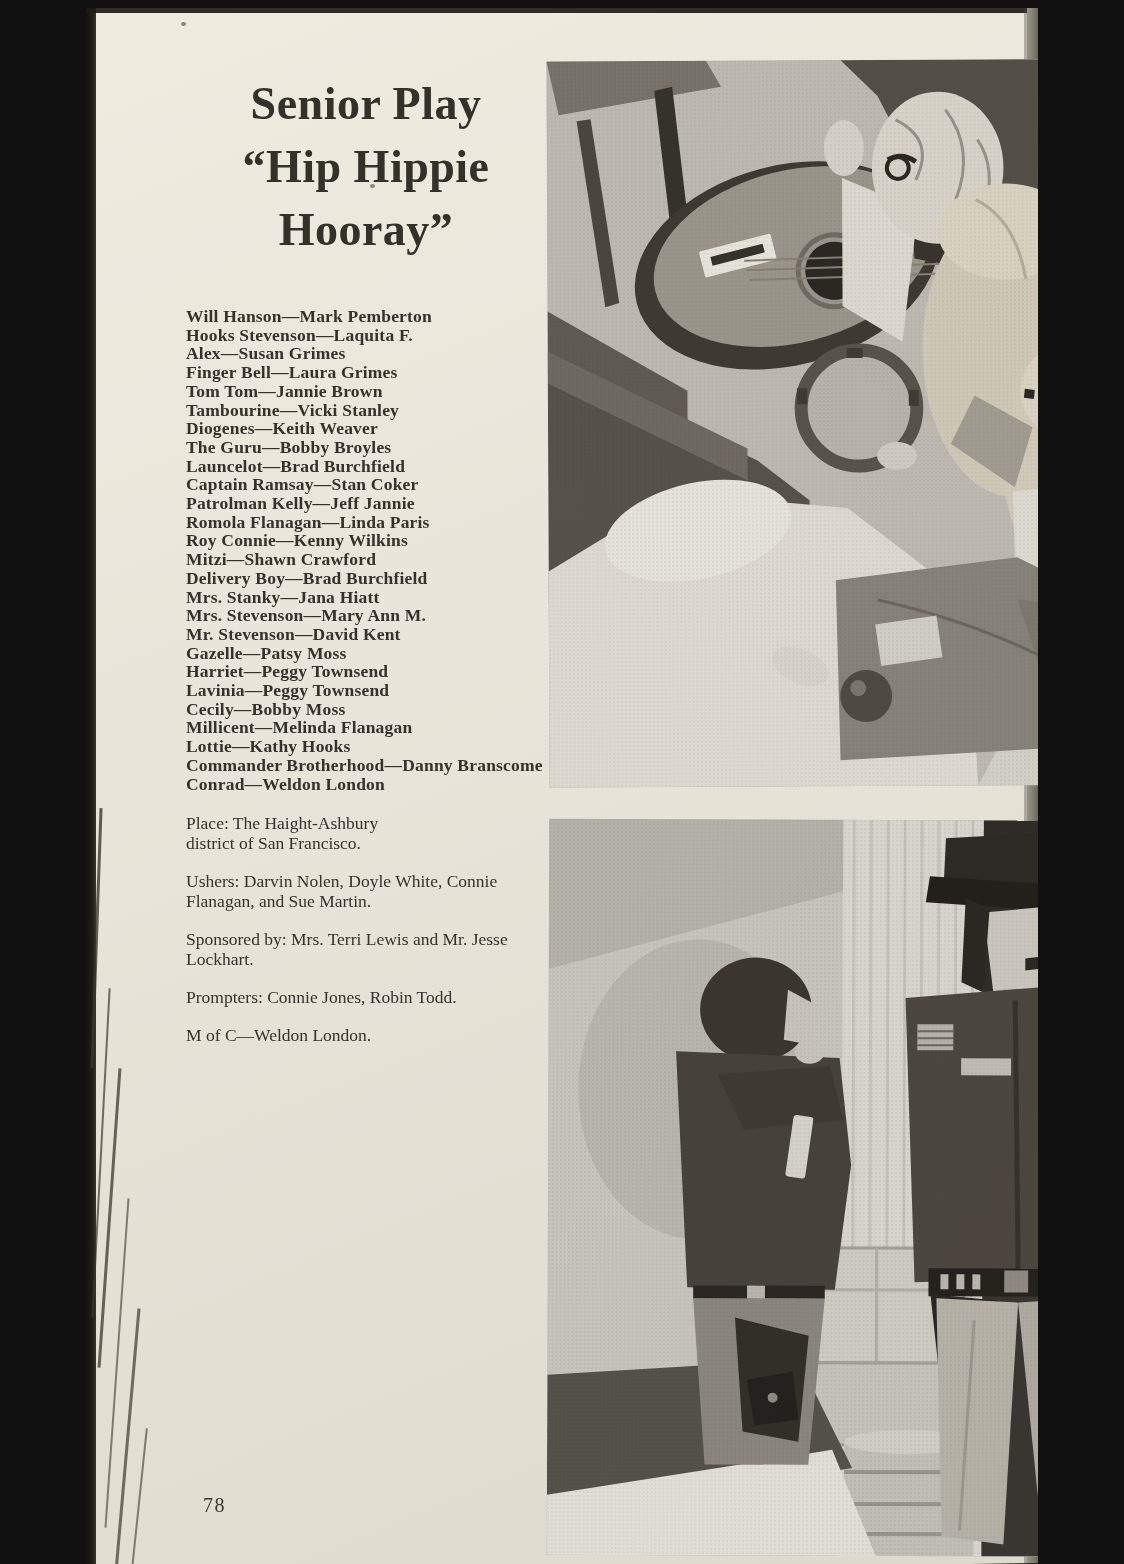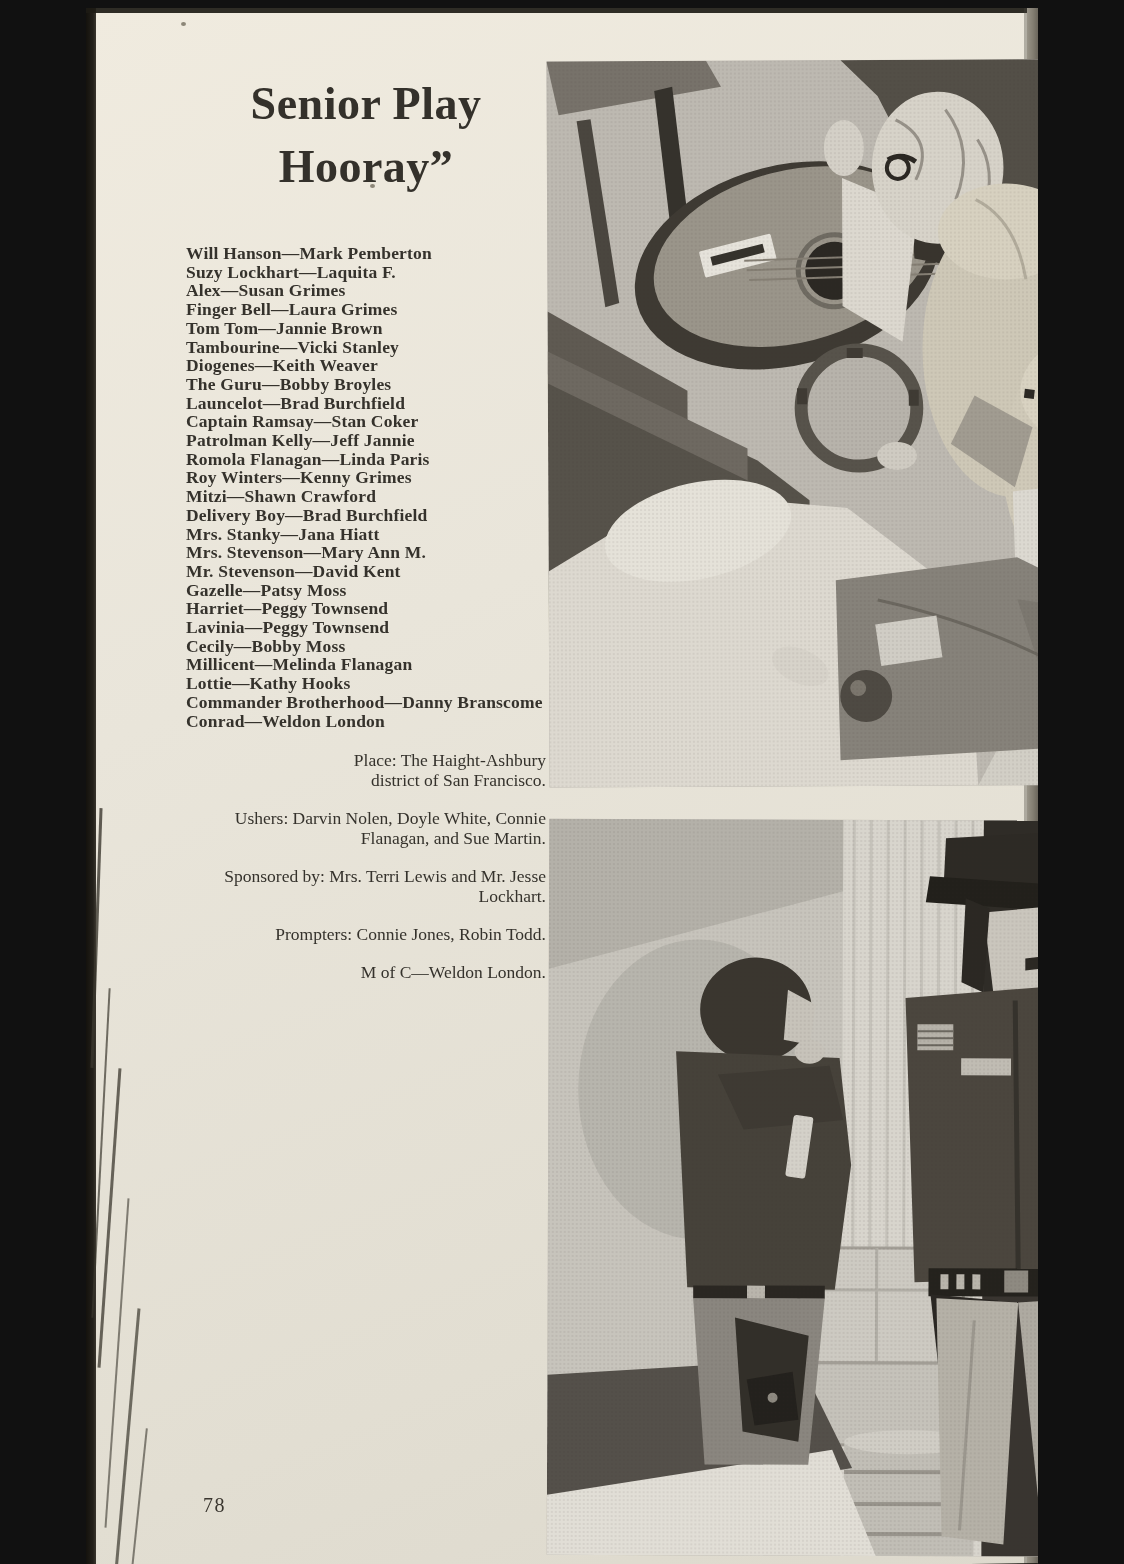--- a/index.html
+++ b/index.html
@@ -29,21 +29,21 @@
   .streak{position:absolute;background:#3b372e;}
   .speck{position:absolute;width:5px;height:4px;border-radius:50%;background:#8c8678;}
 
   
   .left-col{position:absolute;left:100px;top:64px;width:360px;}
   .title{font-weight:bold;font-size:46px;line-height:63px;text-align:center;
     letter-spacing:.5px;color:#34312b;}
   .cast{margin-top:46px;font-size:17.5px;line-height:18.7px;letter-spacing:.2px;color:#35322c;}
   .cast div{white-space:nowrap;font-weight:bold;}
   .notes{margin-top:20px;font-size:17.5px;}
-  .notes p{margin:0 0 18px 0;line-height:20px;white-space:pre-line;color:#35322c;text-align:right;}
+  .notes p{margin:0 0 18px 0;line-height:20px;white-space:pre-line;color:#35322c;}
   .page-number{position:absolute;left:117px;top:1486px;font-size:20px;letter-spacing:1.5px;color:#3a362f;}
 
   
   .photo{position:absolute;left:462px;overflow:hidden;background:#bdb9b1;}
   .photo-top{top:52px;width:646px;height:726px;transform:rotate(-0.25deg);}
   .photo-bottom{top:812px;width:646px;height:736px;transform:rotate(0.2deg);}
   .photo svg{display:block;width:100%;height:100%;}
 </style>
 </head>
 <body>
@@ -60,37 +60,38 @@
   <div class="streak" style="left:22px;top:1060px;width:3px;height:300px;transform:rotate(4deg);opacity:.75"></div>
   <div class="streak" style="left:30px;top:1190px;width:2px;height:330px;transform:rotate(4deg);opacity:.6"></div>
   <div class="streak" style="left:40px;top:1300px;width:3px;height:264px;transform:rotate(5deg);opacity:.7"></div>
   <div class="streak" style="left:52px;top:1420px;width:2px;height:150px;transform:rotate(6deg);opacity:.6"></div>
   <div class="speck" style="left:95px;top:14px;"></div>
   <div class="speck" style="left:284px;top:176px;"></div>
 
   <div class="left-col">
     <div class="title">
       <div>Senior Play</div>
+      <div>“Hip Hippie</div>
       <div>Hooray”</div>
     </div>
 
     <div class="cast">
       <div>Will Hanson—Mark Pemberton</div>
-      <div>Suzy Lockhart—Laquita F.</div>
+      <div>Hooks Stevenson—Laquita F.</div>
       <div>Alex—Susan Grimes</div>
       <div>Finger Bell—Laura Grimes</div>
       <div>Tom Tom—Jannie Brown</div>
       <div>Tambourine—Vicki Stanley</div>
       <div>Diogenes—Keith Weaver</div>
       <div>The Guru—Bobby Broyles</div>
       <div>Launcelot—Brad Burchfield</div>
       <div>Captain Ramsay—Stan Coker</div>
       <div>Patrolman Kelly—Jeff Jannie</div>
       <div>Romola Flanagan—Linda Paris</div>
-      <div>Roy Winters—Kenny Grimes</div>
+      <div>Roy Connie—Kenny Wilkins</div>
       <div>Mitzi—Shawn Crawford</div>
       <div>Delivery Boy—Brad Burchfield</div>
       <div>Mrs. Stanky—Jana Hiatt</div>
       <div>Mrs. Stevenson—Mary Ann M.</div>
       <div>Mr. Stevenson—David Kent</div>
       <div>Gazelle—Patsy Moss</div>
       <div>Harriet—Peggy Townsend</div>
       <div>Lavinia—Peggy Townsend</div>
       <div>Cecily—Bobby Moss</div>
       <div>Millicent—Melinda Flanagan</div>

